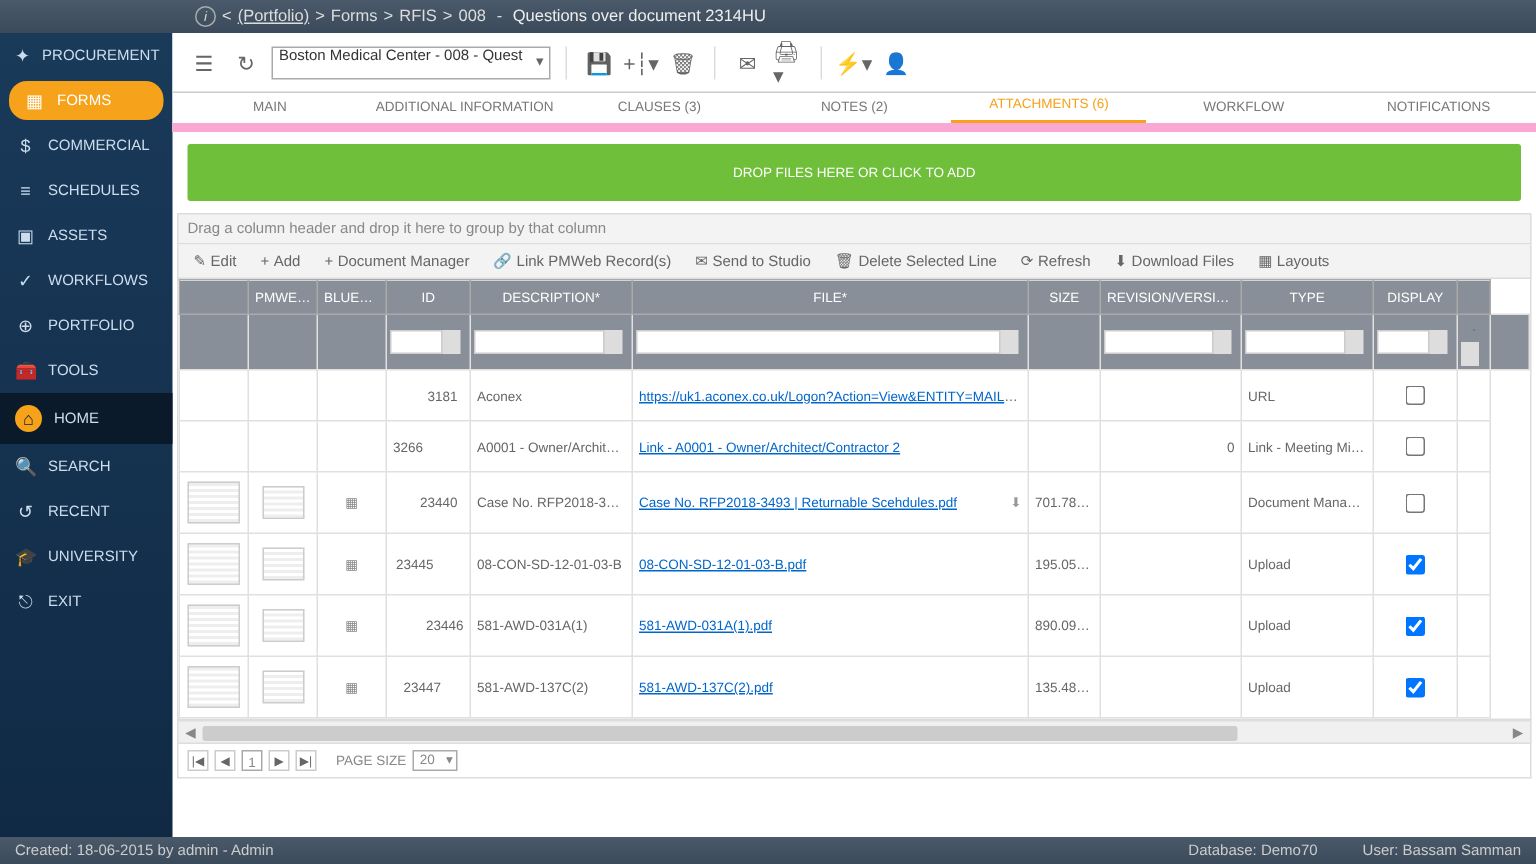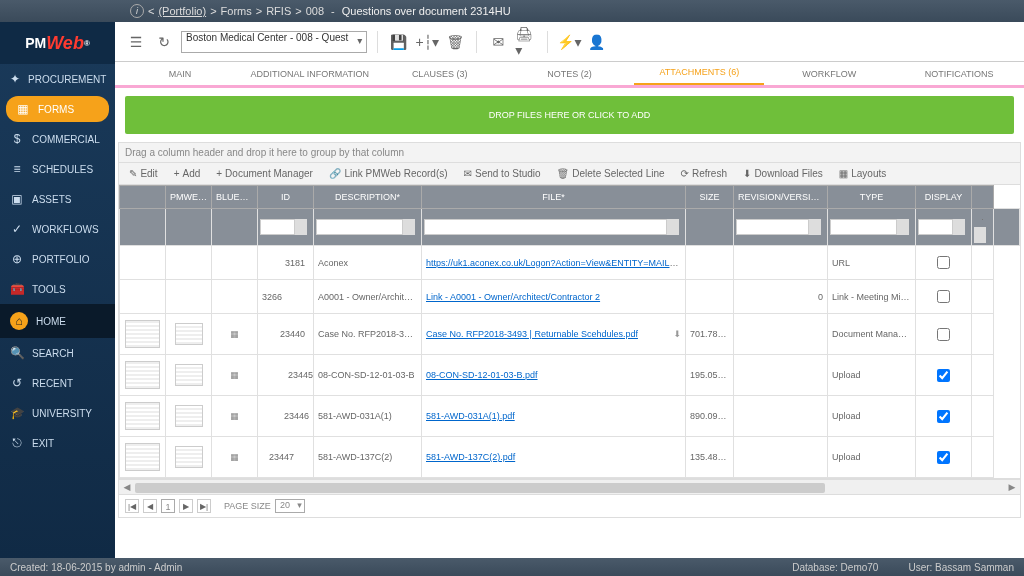--- a/index.html
+++ b/index.html
@@ -18,21 +18,21 @@
   .nav .item .ic { width:14px; text-align:center; font-size:12px; }
   .nav .item.active { background:#f6a21a; color:#fff; border-radius:12px; margin:2px 6px; padding:6px 10px; }
   .nav .item.home { background:#0a1a2a; }
   .nav .item.home .ic { background:#f6a21a; width:18px; height:18px; border-radius:50%; display:flex; align-items:center; justify-content:center; color:#222; }
   .content { flex:1; display:flex; flex-direction:column; min-width:0; }
   .toolbar-top { height:40px; border-bottom:1px solid #ccc; display:flex; align-items:center; padding:0 10px; gap:6px; background:#fff; }
   .tb-ic { width:22px; height:22px; display:flex; align-items:center; justify-content:center; color:#666; font-size:14px; cursor:pointer; }
   .tb-sep { width:1px; height:22px; background:#ddd; margin:0 4px; }
   .proj-sel { height:22px; font-size:10px; border:1px solid #aaa; padding:0 18px 0 4px; min-width:145px; background:#fff; position:relative; }
   .proj-sel::after { content:"▾"; position:absolute; right:4px; top:3px; color:#666; }
-  .tabs { height:26px; display:flex; align-items:flex-end; border-bottom:3px solid #f9a8d4; background:#fff; font-size:9px; color:#777; }
+  .tabs { height:26px; display:flex; align-items:flex-end; border-bottom:6px solid #f9a8d4; background:#fff; font-size:9px; color:#777; }
   .tabs .tab { flex:1; text-align:center; padding:6px 0; cursor:pointer; }
   .tabs .tab.active { color:#f6a21a; border-bottom:2px solid #f6a21a; }
   .drop-wrap { padding:8px 10px; }
   .drop { background:#6fbf3a; color:#fff; text-align:center; padding:14px 0; font-size:9px; border-radius:2px; cursor:pointer; }
   .group-hint { background:#f3f3f3; border:1px solid #ddd; color:#888; font-size:10px; padding:4px 6px; margin:0 3px; }
   .grid-toolbar { display:flex; align-items:center; gap:4px; background:#f3f3f3; border:1px solid #ddd; border-top:none; margin:0 3px; padding:3px 4px; }
   .gtb { display:flex; align-items:center; gap:3px; padding:2px 6px; font-size:10px; color:#666; cursor:pointer; white-space:nowrap; }
   .gtb .i { font-size:10px; }
   .grid { margin:0 3px; border:1px solid #ddd; border-top:none; overflow:hidden; }
   table { width:100%; border-collapse:collapse; table-layout:fixed; }
@@ -69,25 +69,20 @@
     <span>&gt;</span>
       <span>RFIS</span>
     <span>&gt;</span>
       <span>008</span>
     <span>&nbsp;-&nbsp;</span>
     <span class="title">Questions over document 2314HU</span>
   </div>
 
   <div class="middle">
     <div class="sidebar">
-      <div class="logo">
-        <span>PM</span>
-          <span class="w">Web</span>
-          <span style="font-size:8px;vertical-align:super">®</span>
-      </div>
       <div class="nav" id="nav">
           <div class="item">
             <span class="ic">✦</span>
             <span>PROCUREMENT</span>
           </div>
           <div class="item active">
             <span class="ic">▦</span>
             <span>FORMS</span>
           </div>
           <div class="item">
@@ -304,21 +299,21 @@
                 <td></td>
               </tr>
               <tr>
                 <td>
                   <div class="thumb"></div>
                 </td>
                 <td style="text-align:center">
                   <div class="thumb" style="width:28px;height:22px"></div>
                 </td>
                 <td style="text-align:center"><span style="color:#888">▦</span></td>
-                <td style="text-align:right;padding-right:0">23445</td>
+                <td style="text-align:right;padding-right:24px">23445</td>
                 <td>08-CON-SD-12-01-03-B</td>
                 <td><a class="link">08-CON-SD-12-01-03-B.pdf</a></td>
                 <td style="text-align:left">195.05 KB</td>
                 <td style="text-align:right"></td>
                 <td>Upload</td>
                 <td style="text-align:center">
                   <input type="checkbox" checked="" class="cb" style="">
                 </td>
                 <td></td>
               </tr>

